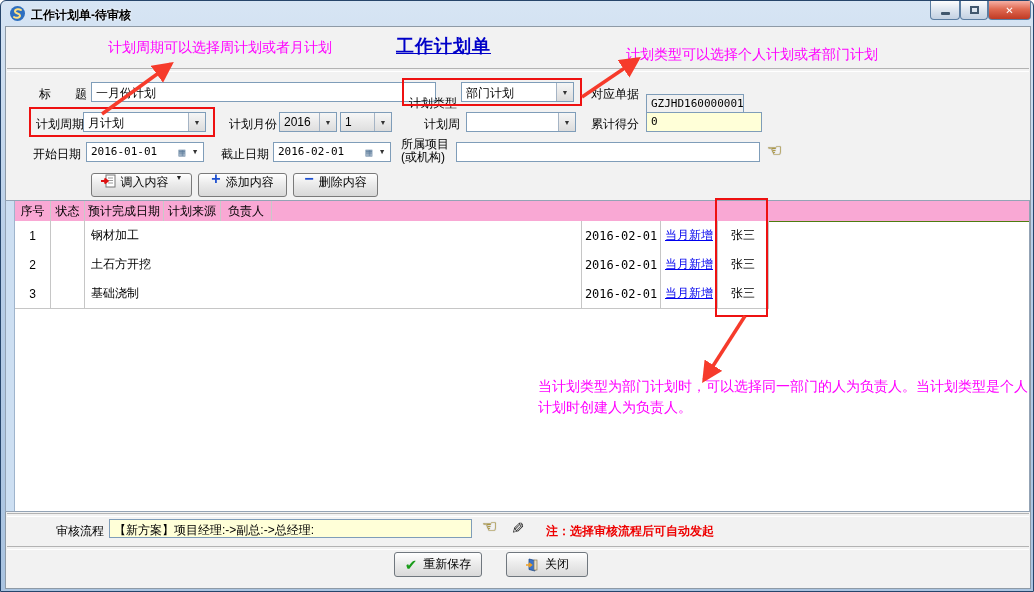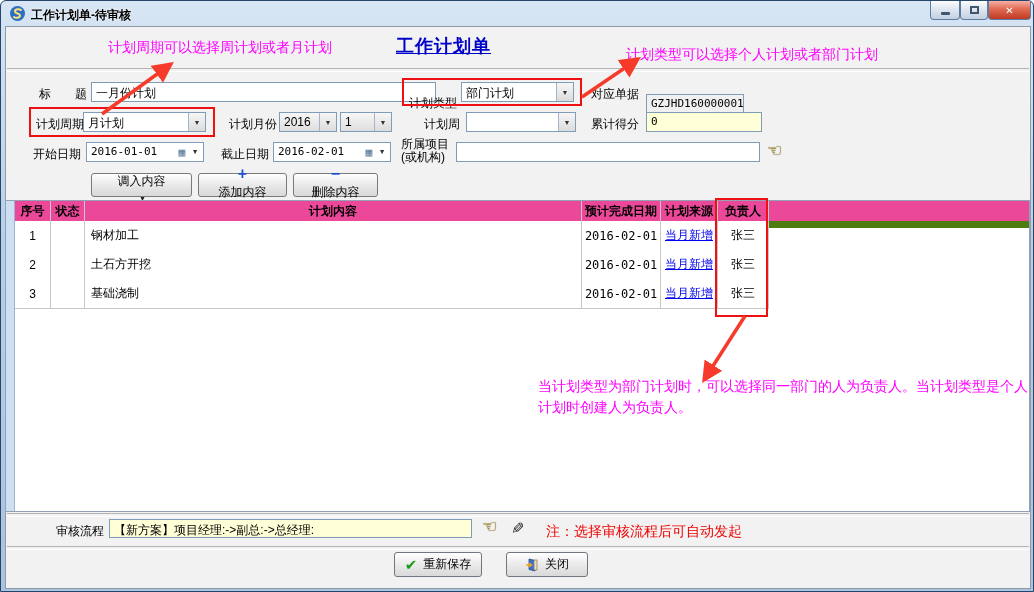--- a/index.html
+++ b/index.html
@@ -21,33 +21,33 @@
   .field{position:absolute;box-sizing:border-box;height:20px;background:#fff;border:1px solid #7f9db9;padding:2px 4px;font-size:12px;overflow:hidden;white-space:nowrap;}
   .field.readonly{background:#f0f0f0;}
   .field.yellow{background:#ffffd8;}
   .mono{font-family:"DejaVu Sans Mono","Liberation Mono",monospace;font-size:11px;}
   .combo{display:flex;align-items:stretch;padding:0;}
   .combo .txt{flex:1;padding:2px 4px;overflow:hidden;white-space:nowrap;}
   .combo .btn{width:16px;display:flex;align-items:center;justify-content:center;background:linear-gradient(#f6f6f6,#dcdcdc);border-left:1px solid #a5b4c5;font-size:7px;color:#333;cursor:default;}
   .combo.gray{background:linear-gradient(#f7f7f7,#dedede);}
   .cal{font-size:11px;color:#5a7a9a;margin-right:2px;}
   .redbox{position:absolute;border:2px solid #ee1111;box-sizing:border-box;pointer-events:none;}
-  .toolbtn{position:absolute;height:24px;box-sizing:border-box;border:1px solid #7a7a7a;border-radius:3px;background:linear-gradient(#ffffff,#ebebeb 45%,#d8d8d8);display:flex;align-items:center;justify-content:center;gap:5px;font-size:12px;cursor:default;flex-direction:column;}
+  .toolbtn{position:absolute;height:24px;box-sizing:border-box;border:1px solid #7a7a7a;border-radius:3px;background:linear-gradient(#ffffff,#ebebeb 45%,#d8d8d8);display:flex;align-items:flex-start;justify-content:center;gap:5px;font-size:12px;cursor:default;}
   .plusglyph{color:#1d4fd0;font-weight:bold;font-size:16px;line-height:10px;}
   .minusglyph{color:#1d4fd0;font-weight:bold;font-size:16px;line-height:10px;}
   .ddarrow{font-size:7px;color:#222;margin-left:2px;}
   .grid{position:absolute;left:4px;top:199px;width:1025px;height:312px;background:#ffffff;border:1px solid #93a3b5;box-sizing:border-box;}
   .grid-indicator{position:absolute;left:0;top:0;width:8px;height:100%;background:#cddff2;border-right:1px solid #9fb4cc;}
-  .grid-header{position:absolute;left:9px;top:0;right:0;height:20px;display:flex;background:#ec4899;border-bottom:7px solid #4d7c0f;font-weight:bold;}
+  .grid-header{position:absolute;left:9px;top:0;right:0;height:20px;display:flex;background:#f9a8d4;border-bottom:1px solid #4d7c0f;}
   .gh{box-sizing:border-box;border-right:1px solid #c9c9c9;display:flex;align-items:center;justify-content:center;font-size:12px;overflow:hidden;white-space:nowrap;}
   .grid-row{position:absolute;left:9px;height:29px;display:flex;border-bottom:1px solid #c6c6c6;background:#fff;}
   .gc{box-sizing:border-box;border-right:1px solid #c6c6c6;display:flex;align-items:center;justify-content:center;font-size:12px;overflow:hidden;white-space:nowrap;}
   .gc.left{justify-content:flex-start;padding-left:6px;}
   .link{color:#0000ee;text-decoration:underline;cursor:pointer;}
-  .note-red{color:#ee0000;font-weight:normal;font-size:14px;}
+  .note-red{color:#ee0000;font-weight:bold;font-size:12px;}
   .hand-icon{font-size:17px;color:#c8a000;text-shadow:0 0 1px #000;cursor:pointer;line-height:16px;}
   .pen-icon{font-size:16px;color:#222;cursor:pointer;transform:scaleX(-1);display:inline-block;}
   .dlgbtn{position:absolute;height:25px;box-sizing:border-box;border:1px solid #70777e;border-radius:3px;background:linear-gradient(#ffffff,#ececec 45%,#d9d9d9);display:flex;align-items:center;justify-content:center;gap:6px;font-size:12px;cursor:default;}
   .check-icon{color:#1a9c1a;font-weight:bold;font-size:15px;}
   svg.overlay{position:absolute;left:0;top:0;pointer-events:none;}
   .two-line{line-height:13px;font-size:12px;}
 </style>
 </head>
 <body>
 
@@ -148,21 +148,20 @@
     <div class="toolbtn" style="left:292px;top:172px;width:85px;">
       <span class="minusglyph">−</span>
       <span>删除内容</span>
     </div>
 
     <div class="grid">
       <div class="grid-indicator"></div>
       <div class="grid-header">
         <div class="gh" style="width:36px;">序号</div>
         <div class="gh" style="width:34px;">状态</div>
-        <div class="gh" style="width:497px;">计划内容</div>
         <div class="gh" style="width:79px;">预计完成日期</div>
         <div class="gh" style="width:57px;">计划来源</div>
         <div class="gh" style="width:51px;">负责人</div>
       </div>
       <div class="grid-row" style="top:20px;">
         <div class="gc" style="width:36px;">1</div>
         <div class="gc" style="width:34px;"></div>
         <div class="gc left" style="width:497px;">钢材加工</div>
         <div class="gc mono" style="width:79px;">2016-02-01</div>
         <div class="gc" style="width:57px;">

